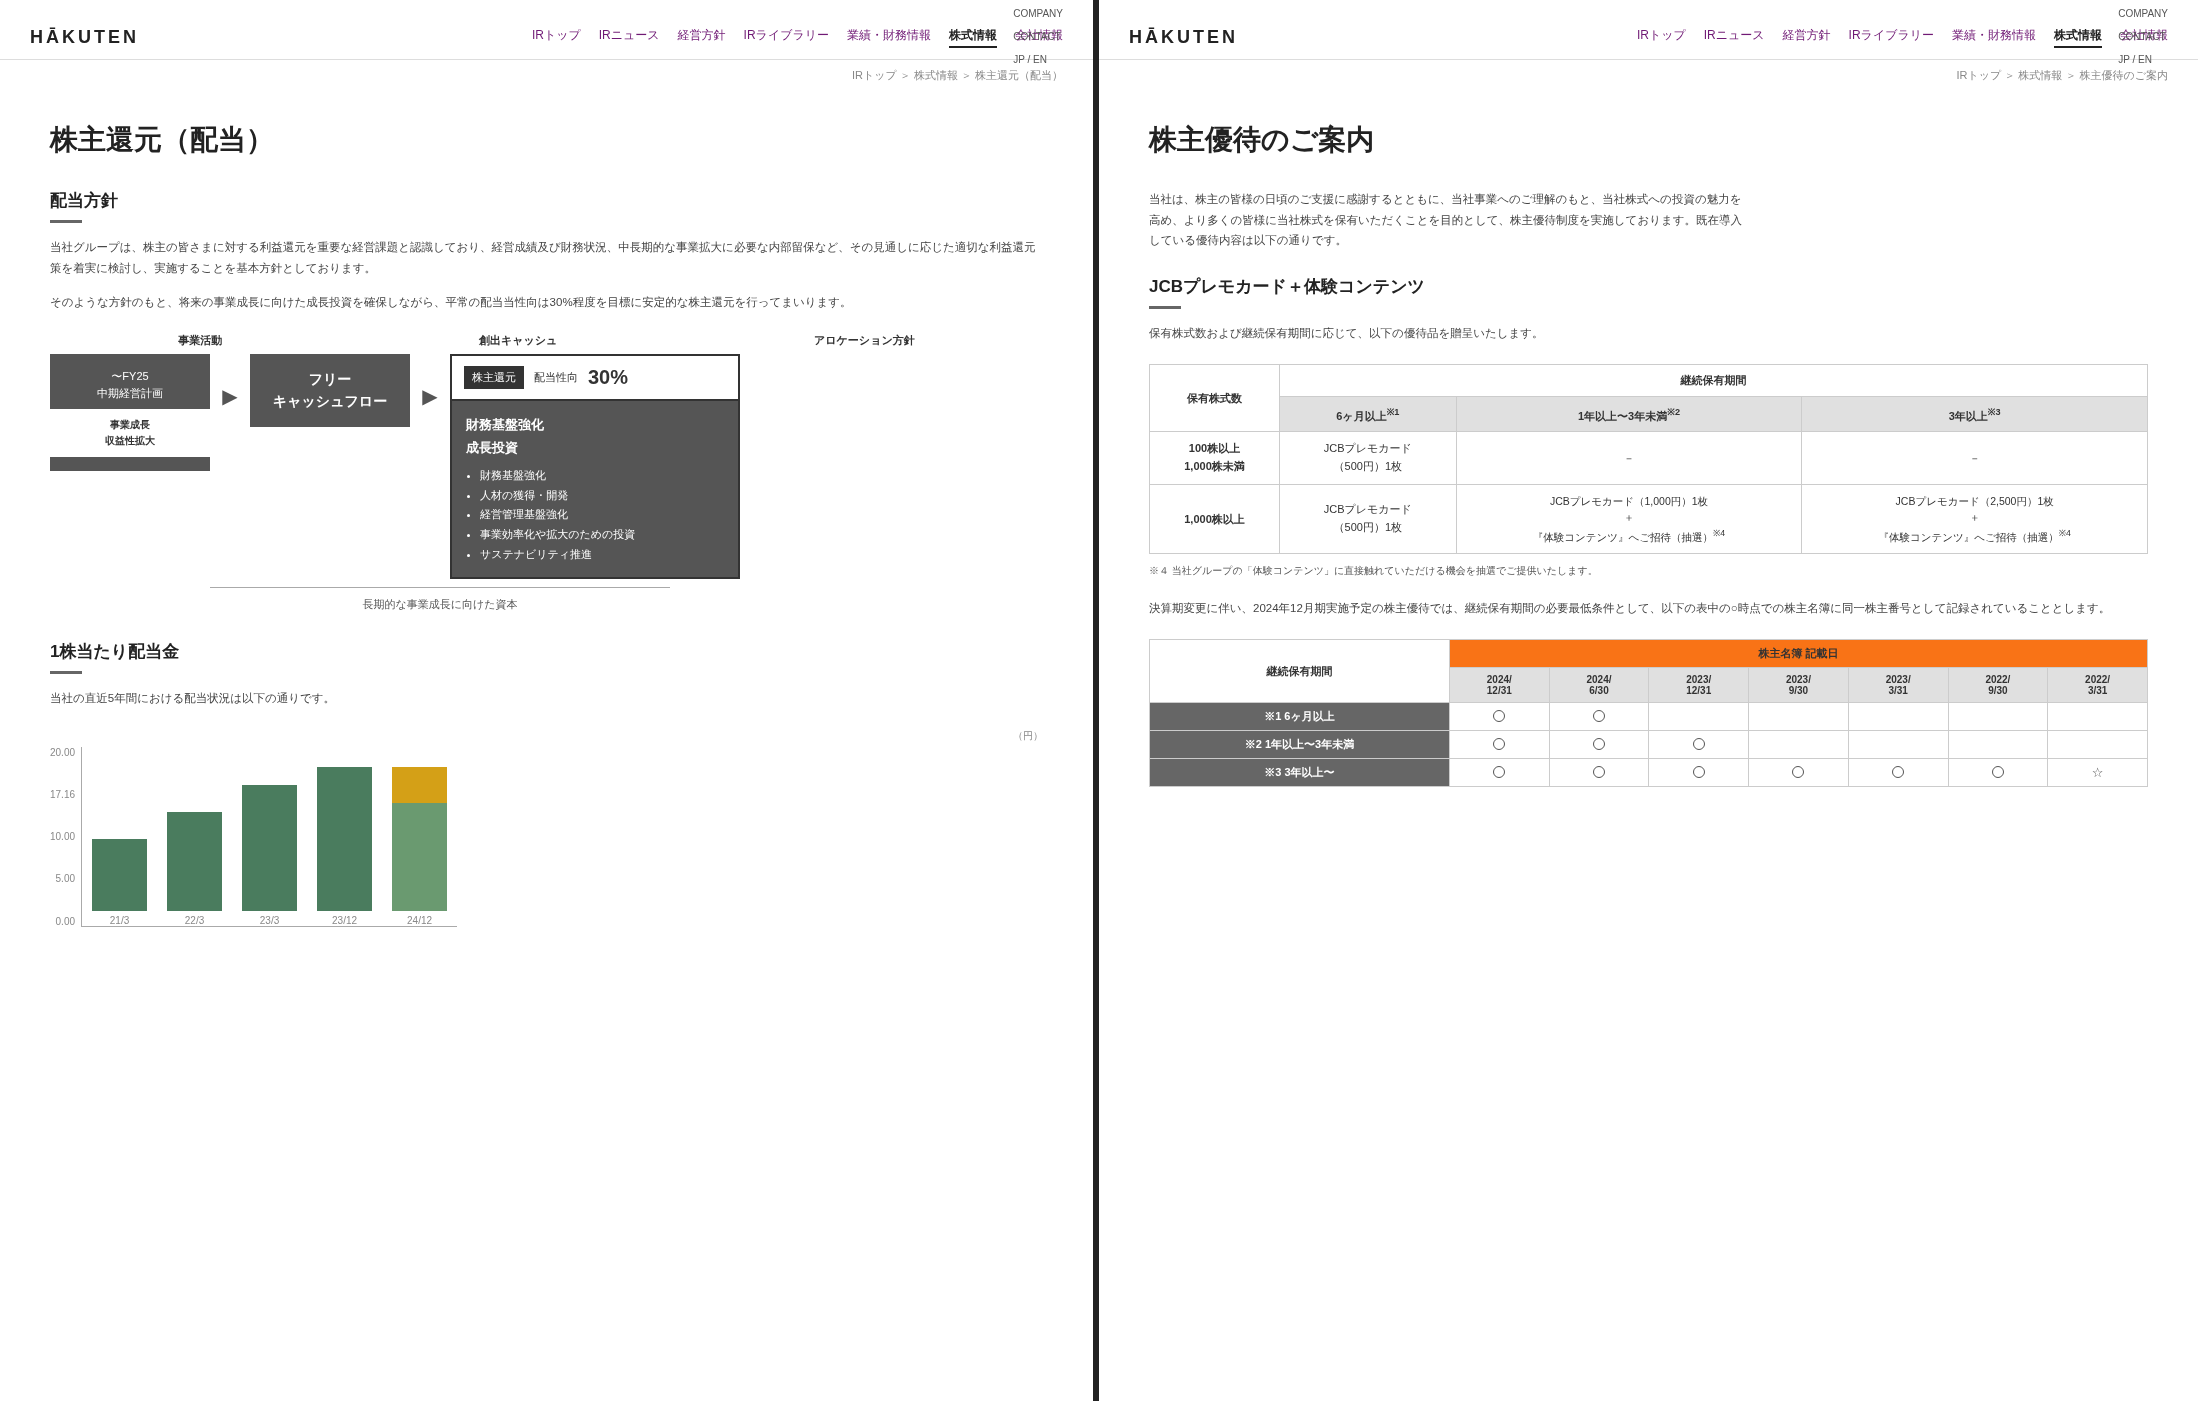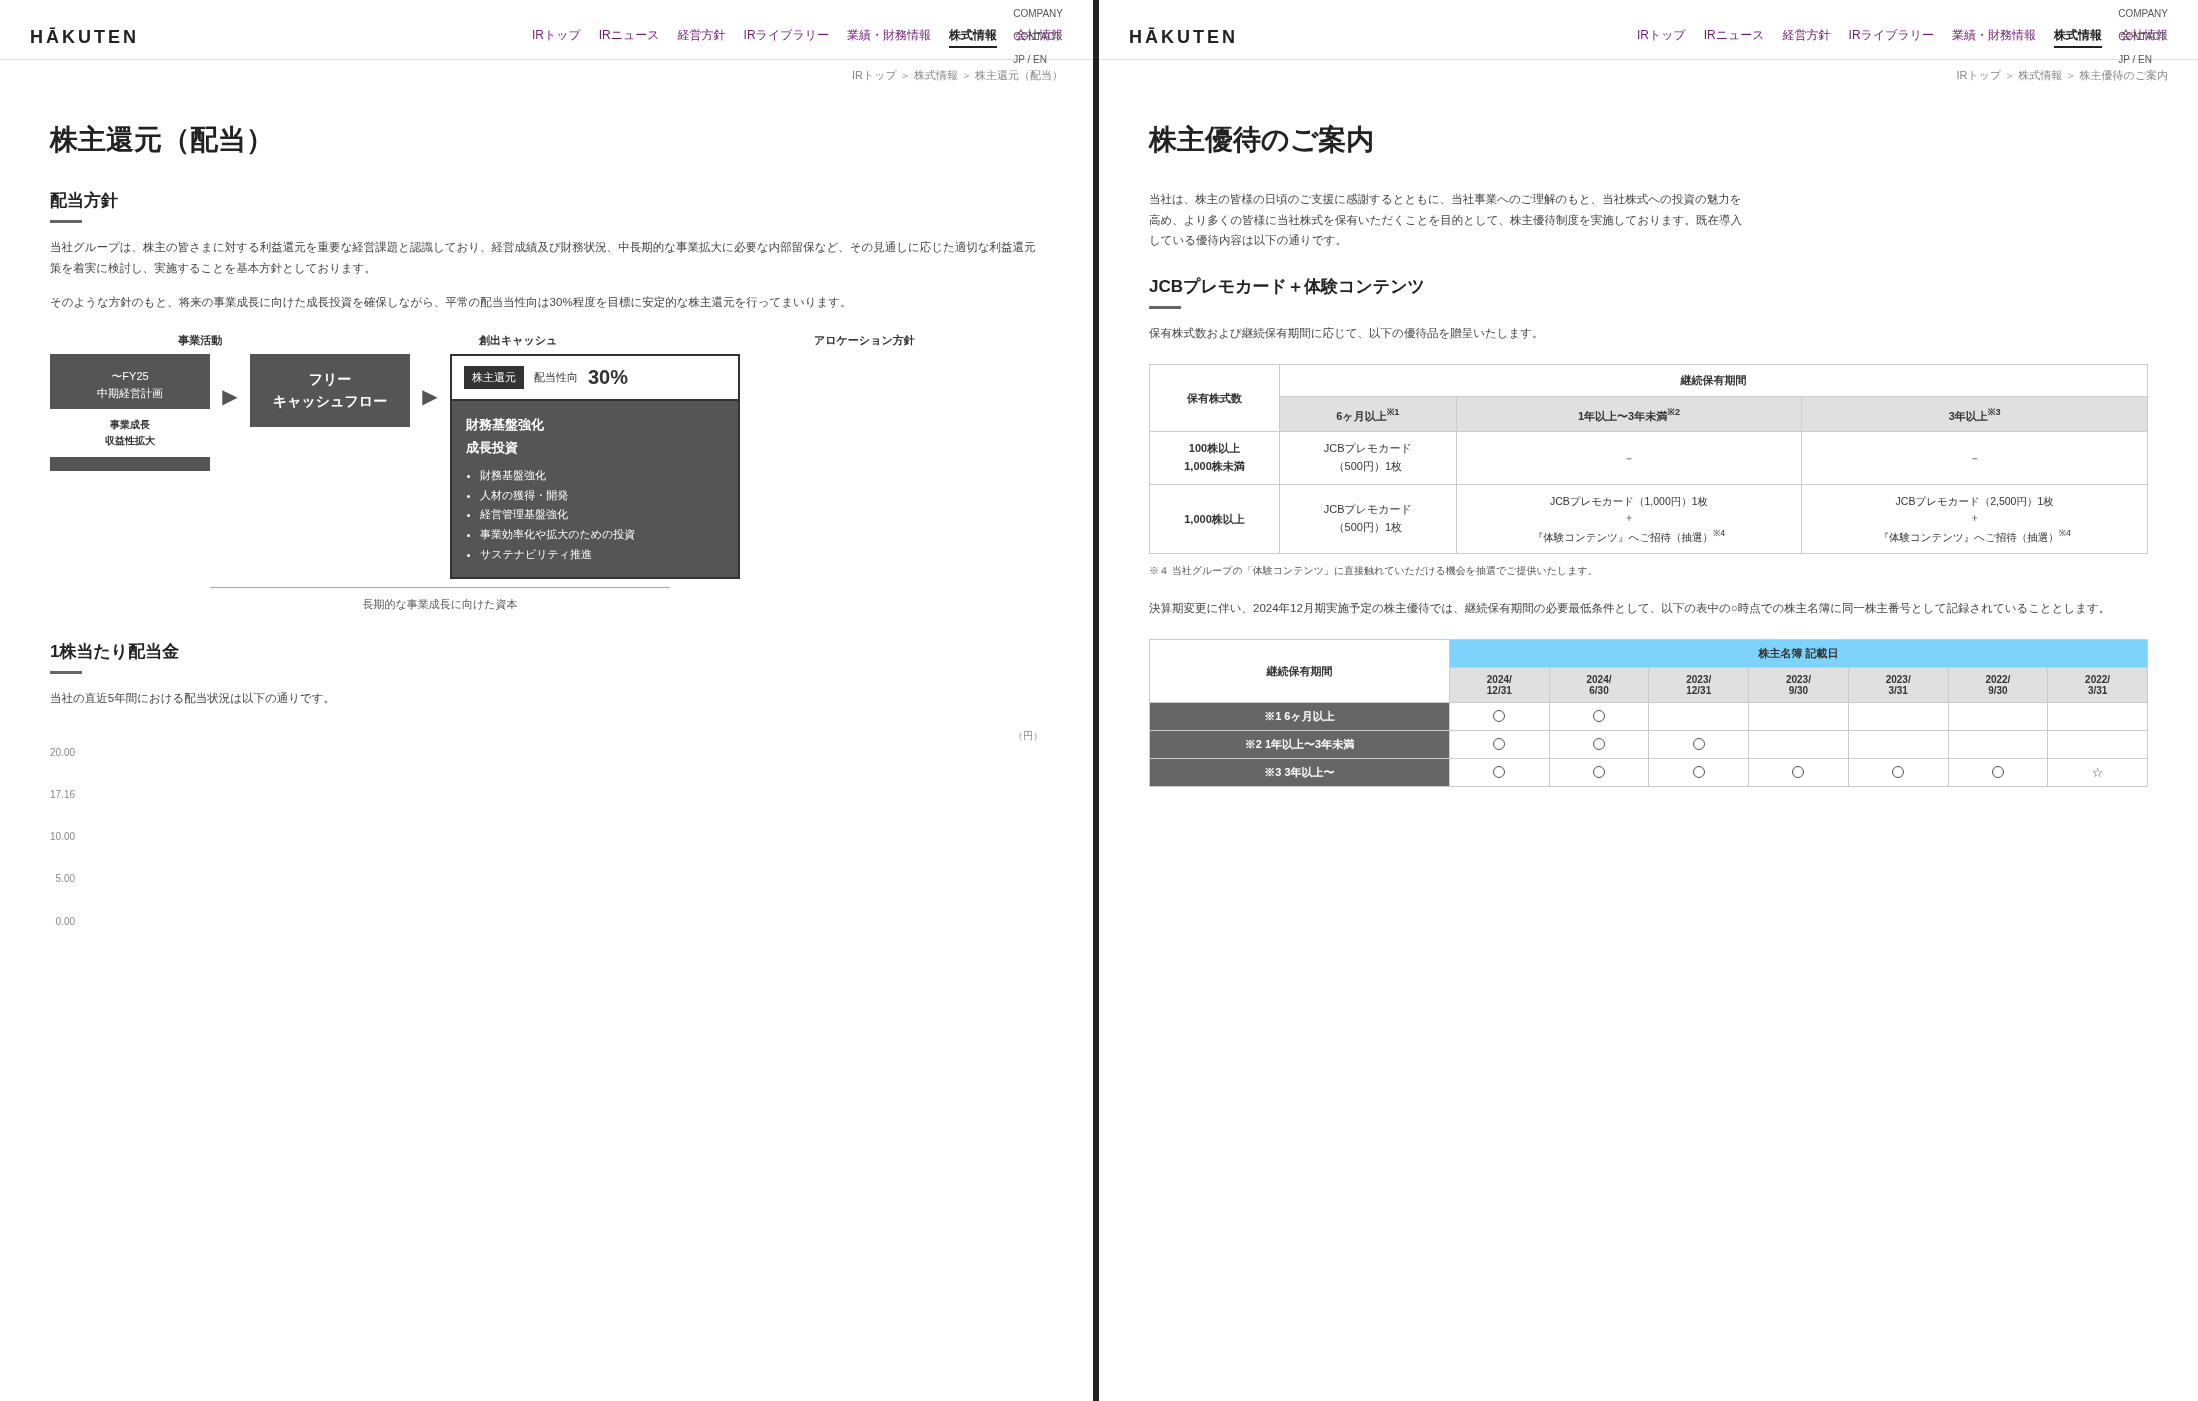--- a/index.html
+++ b/index.html
@@ -70,21 +70,21 @@
 
     .note-text { font-size: 10px; color: #555; margin: 8px 0; line-height: 1.7; }
 
     .second-table-intro { font-size: 11.5px; color: #444; line-height: 1.7; margin: 16px 0; }
 
     .record-table { width: 100%; border-collapse: collapse; font-size: 11px; }
     .record-table th, .record-table td { border: 1px solid #ccc; padding: 6px 8px; text-align: center; }
     .record-table .row-header { background: #666; color: #fff; font-weight: 700; }
     .record-table .col-period { background: #fff; }
     .record-table .header-date { background: #e0e0e0; font-size: 10px; }
-    .record-table .header-main { background: #7dd3fc; font-weight: 700; }
+    .record-table .header-main { background: #f97316; font-weight: 700; }
 
     .circle-mark { display: inline-block; width: 12px; height: 12px; border-radius: 50%; border: 1.5px solid #555; }
     .circle-star { font-size: 13px; color: #555; }
   </style>
 </head>
 <body>
 
 <div class="page-wrapper">
 
   <div class="left-panel">
@@ -170,20 +170,50 @@
           <div style="display:flex;align-items:flex-end;">
 
             <div style="display:flex;flex-direction:column-reverse;justify-content:space-between;height:180px;margin-right:6px;text-align:right;">
               <span style="font-size:10px;color:#888;">0.00</span>
               <span style="font-size:10px;color:#888;">5.00</span>
               <span style="font-size:10px;color:#888;">10.00</span>
               <span style="font-size:10px;color:#888;">17.16</span>
               <span style="font-size:10px;color:#888;">20.00</span>
             </div>
 
+            <div style="display:flex;align-items:flex-end;gap:20px;height:180px;border-left:1px solid #aaa;border-bottom:1px solid #aaa;padding:0 10px;">
+
+              <div class="chart-bar-group">
+                <div style="width:55px;height:72px;background:#4a7c5e;"></div>
+                <span class="chart-bar-label">21/3</span>
+              </div>
+
+              <div class="chart-bar-group">
+                <div style="width:55px;height:99px;background:#4a7c5e;"></div>
+                <span class="chart-bar-label">22/3</span>
+              </div>
+
+              <div class="chart-bar-group">
+                <div style="width:55px;height:126px;background:#4a7c5e;"></div>
+                <span class="chart-bar-label">23/3</span>
+              </div>
+
+              <div class="chart-bar-group">
+                <div style="width:55px;height:144px;background:#4a7c5e;"></div>
+                <span class="chart-bar-label">23/12</span>
+              </div>
+
+              <div class="chart-bar-group">
+                <div style="display:flex;flex-direction:column;width:55px;">
+                  <div style="width:55px;height:36px;background:#d4a017;"></div>
+                  <div style="width:55px;height:108px;background:#6a9a70;"></div>
+                </div>
+                <span class="chart-bar-label">24/12</span>
+              </div>
+            </div>
           </div>
         </div>
       </div>
 
     </div>
   </div>
 
   <div class="right-panel">
 
     <div class="header">

